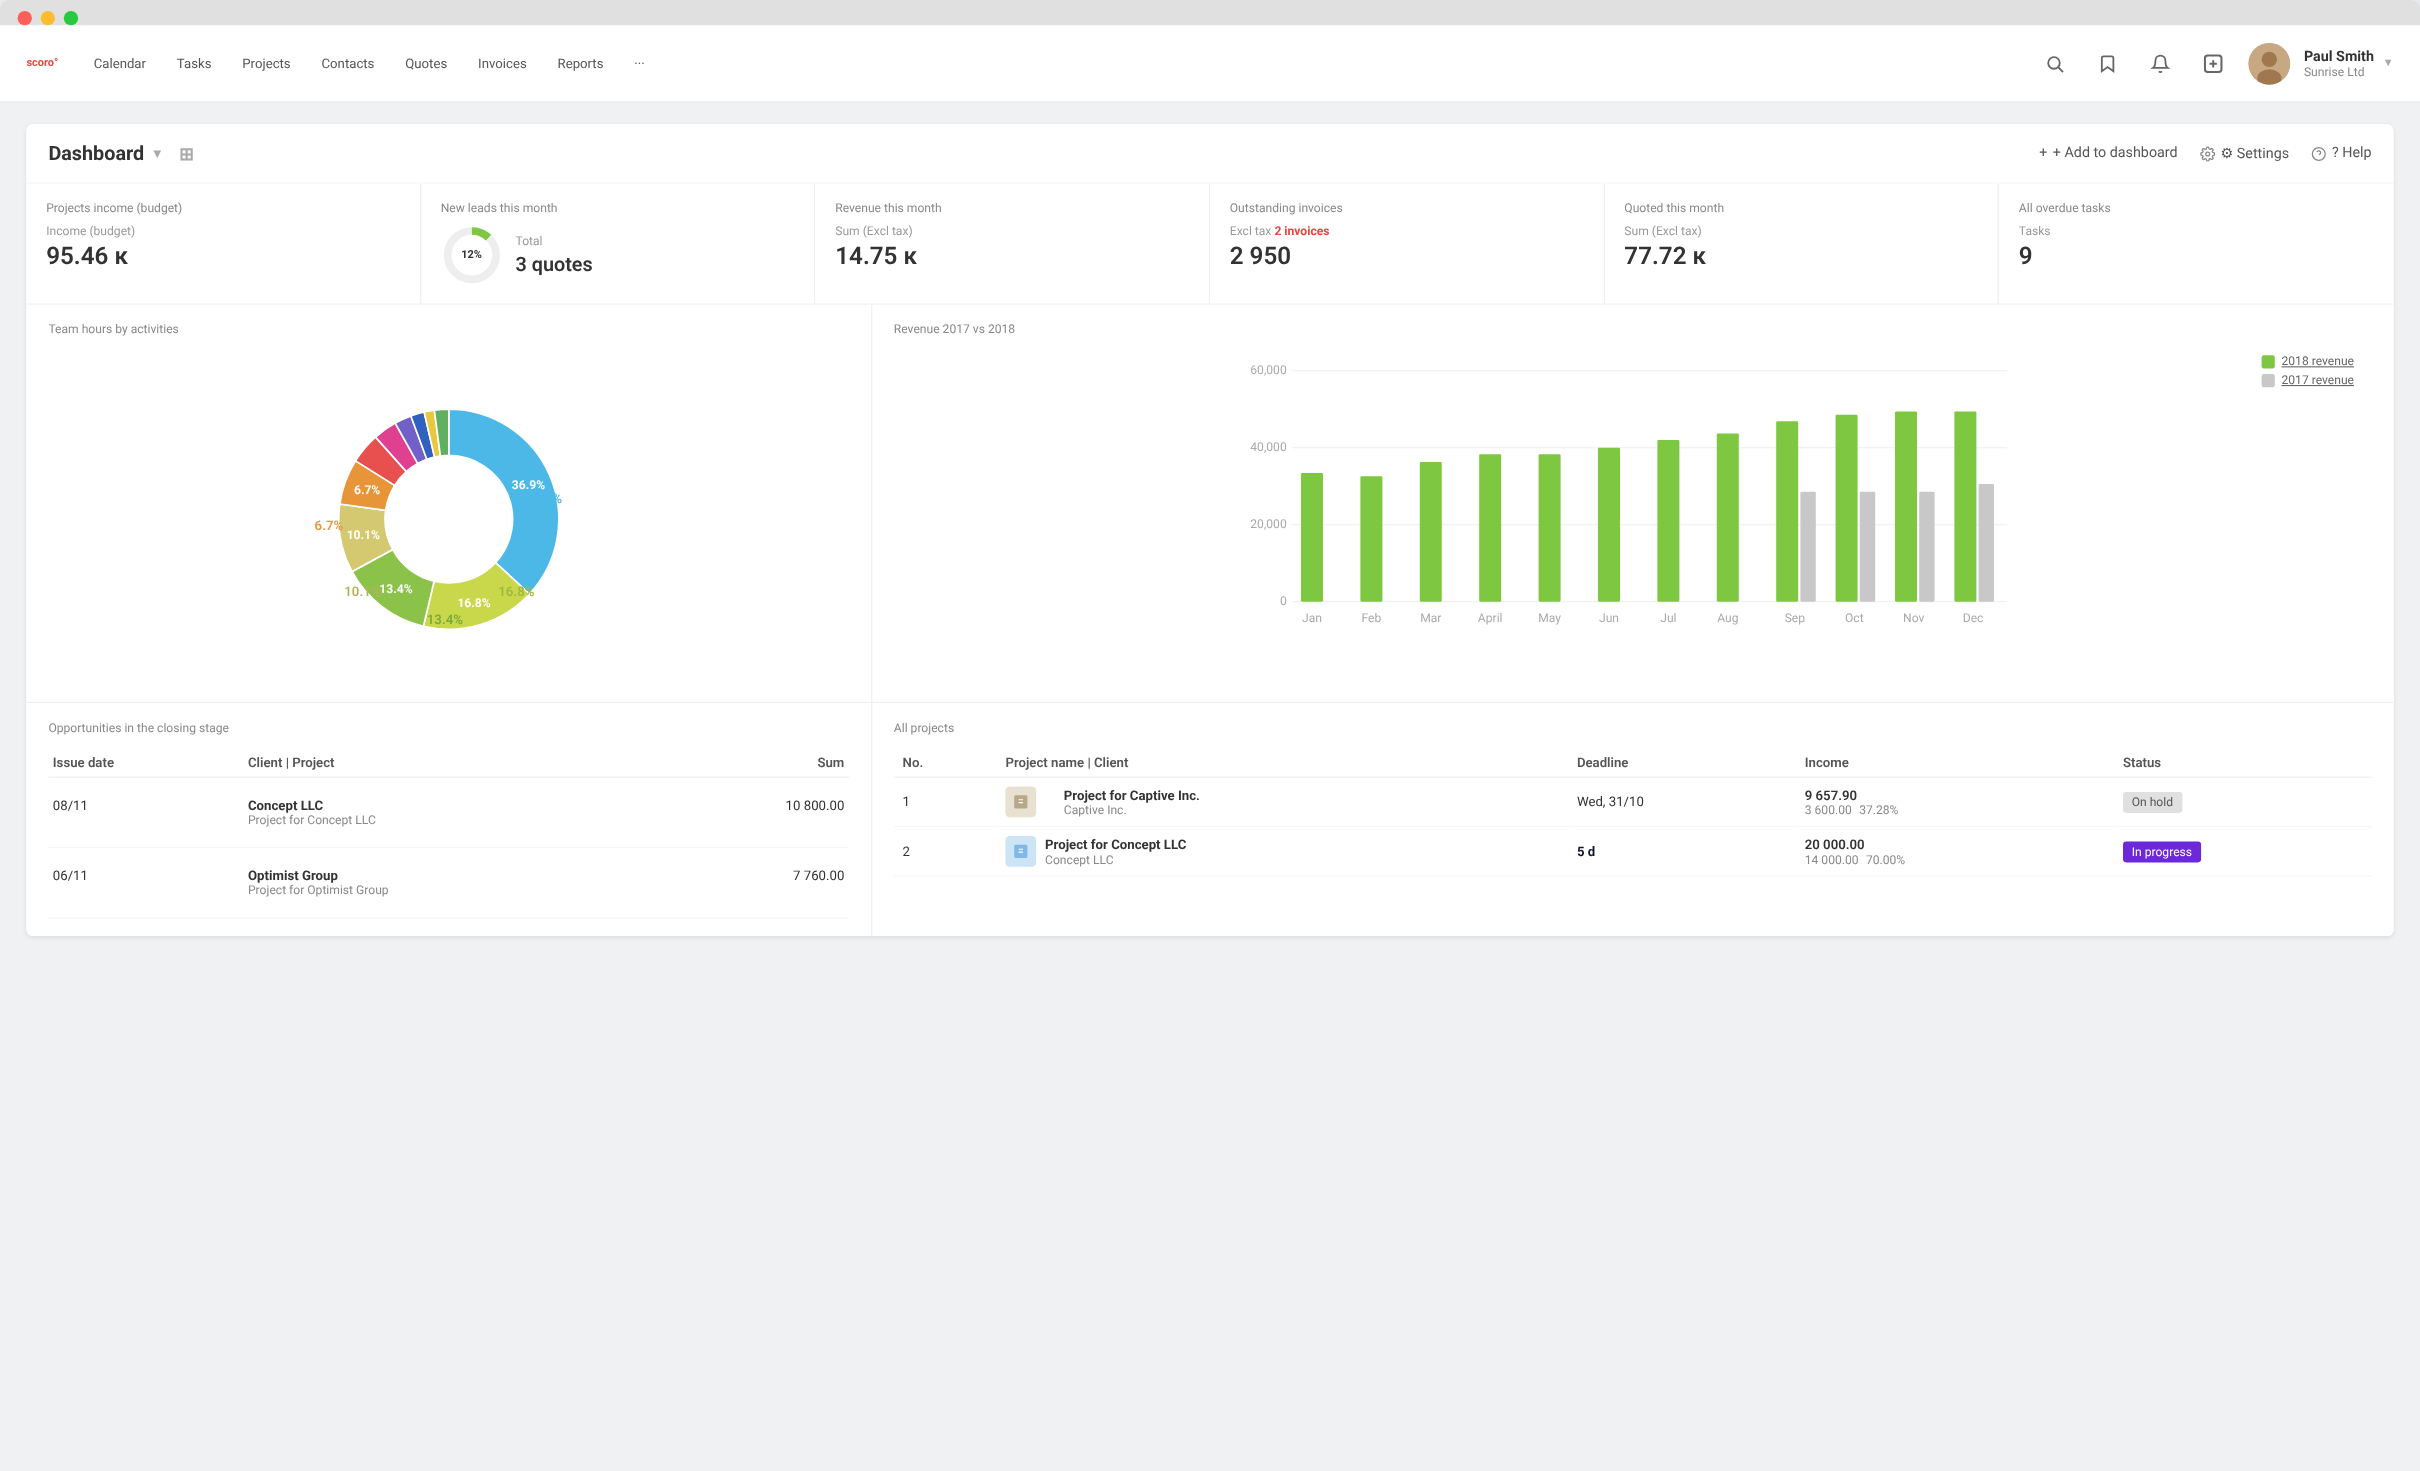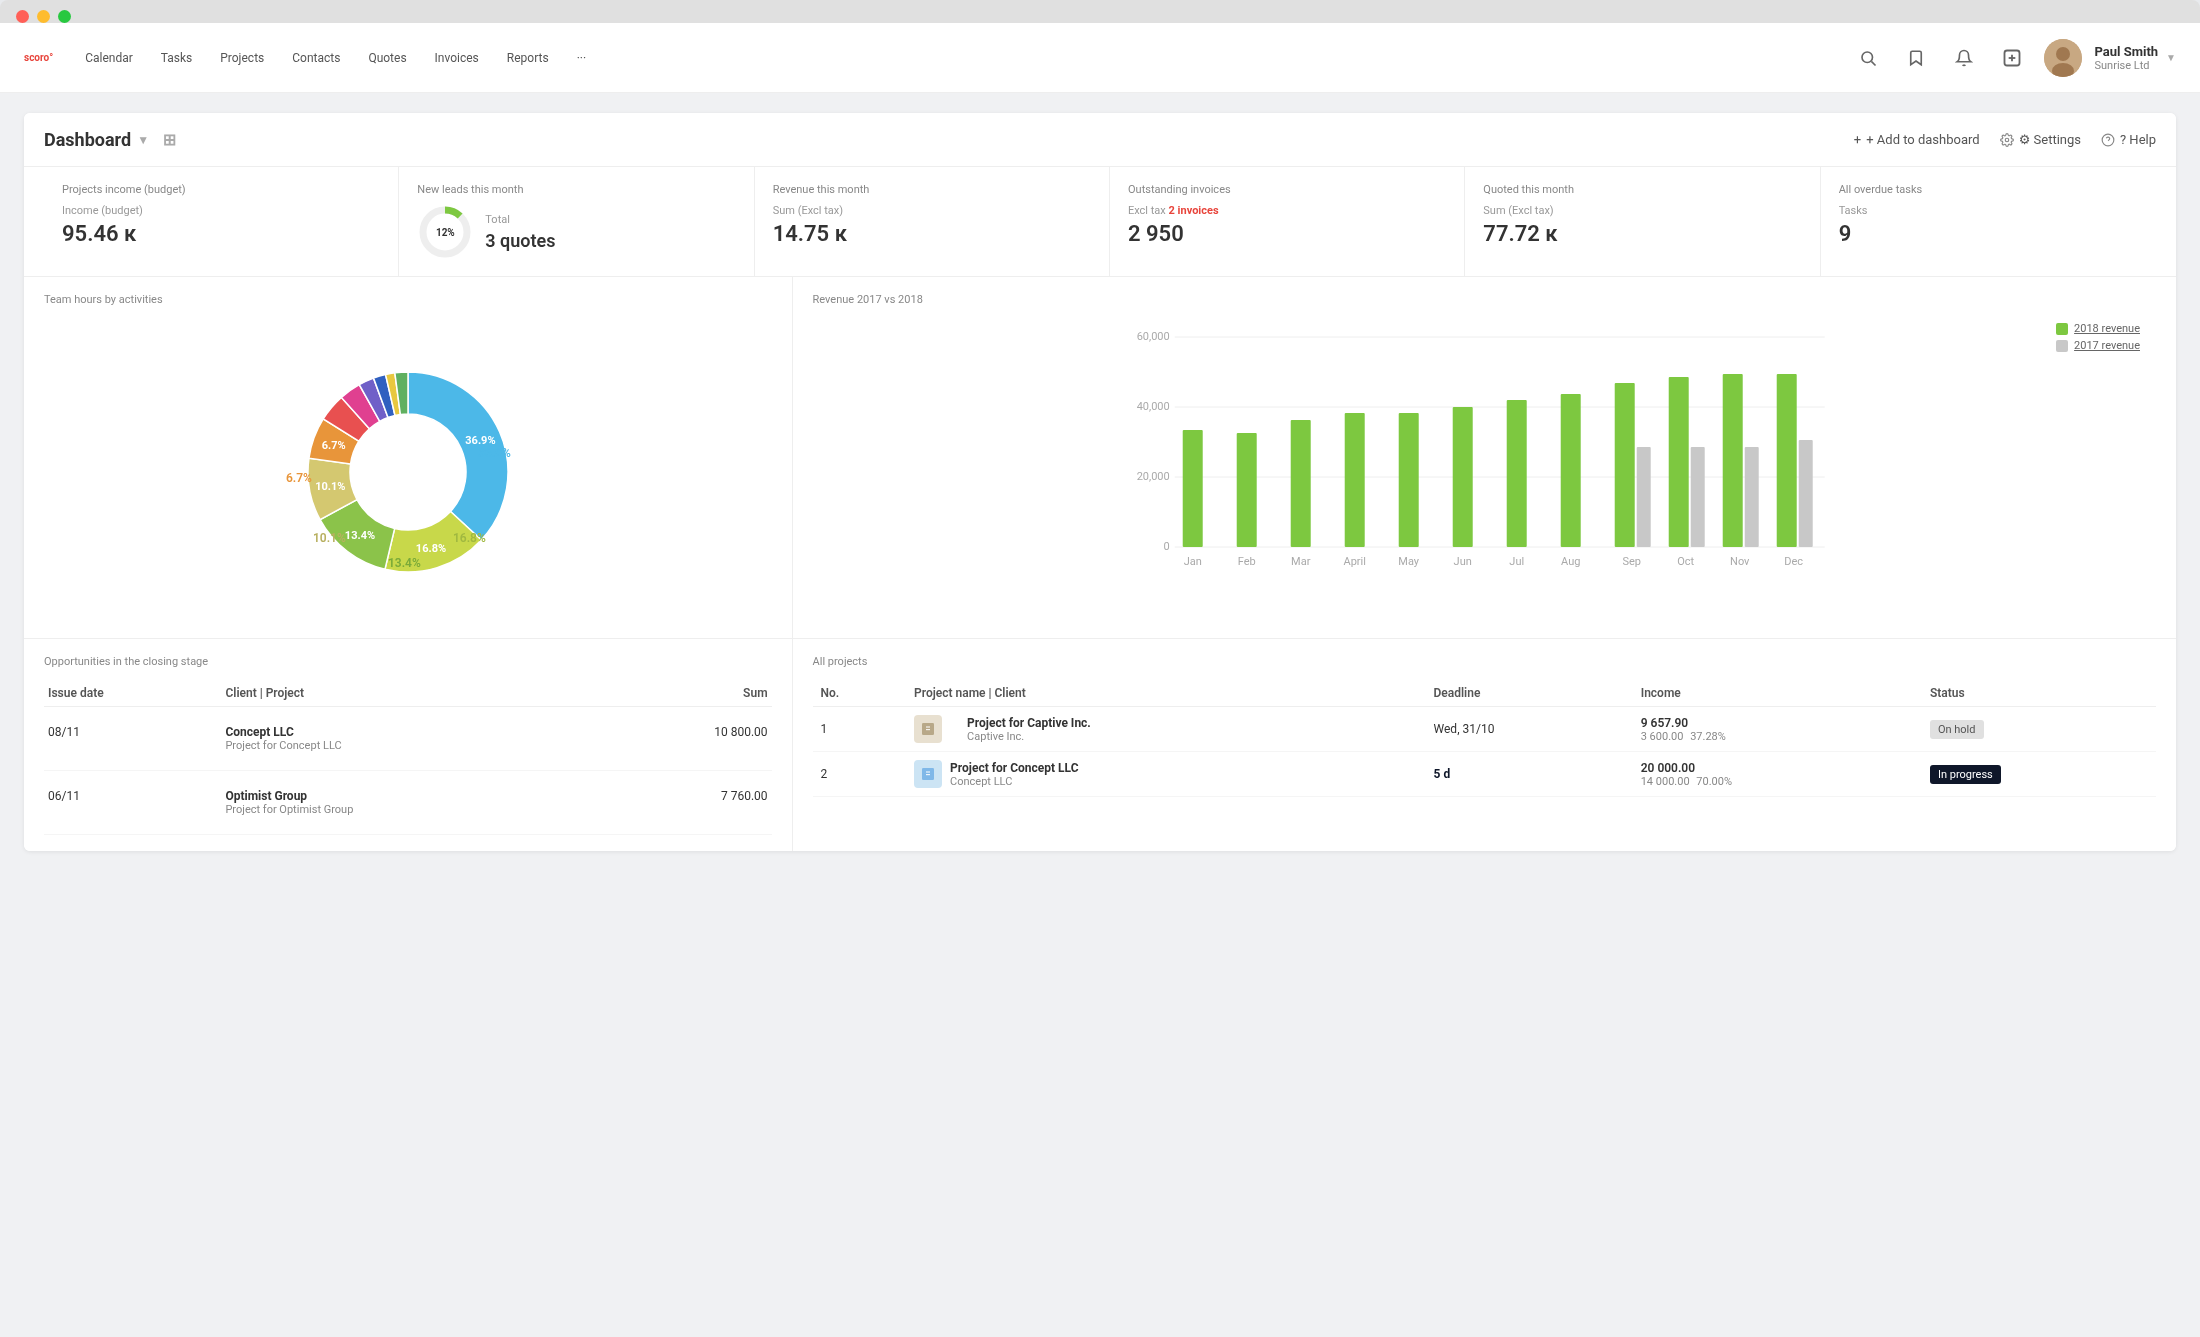--- a/index.html
+++ b/index.html
@@ -117,21 +117,20 @@
       color: #555; font-size: 13px; cursor: pointer;
     }
 
     
     .kpi-row {
       display: grid;
       grid-template-columns: repeat(6, 1fr);
       gap: 0;
       background: #fff;
       border-bottom: 1px solid #eee;
-      padding-left: 20px;
     }
     .kpi-card {
       padding: 16px 18px;
       border-right: 1px solid #eee;
     }
     .kpi-card:last-child { border-right: none; }
     .kpi-label { font-size: 11px; color: #888; margin-bottom: 8px; }
     .kpi-sublabel { font-size: 11px; color: #999; margin-bottom: 4px; }
     .kpi-value { font-size: 22px; font-weight: 600; color: #333; }
 
@@ -217,21 +216,21 @@
     .proj-name { font-weight: 700; font-size: 12px; }
     .proj-client { color: #888; font-size: 11px; }
     .status-badge {
       display: inline-block;
       padding: 3px 8px;
       border-radius: 3px;
       font-size: 11px;
       font-weight: 400;
     }
     .badge-hold { background: #e0e0e0; color: #555; }
-    .badge-progress { background: #0f172a; color: #fff; }
+    .badge-progress { background: #6d28d9; color: #fff; }
     .income-primary { font-size: 12px; font-weight: 600; }
     .income-secondary { font-size: 11px; color: #888; }
     .deadline-red { color: #0f172a; font-weight: 700; }
   </style>
 </head>
 <body>
 
 <div class="window-chrome">
   <span class="traffic-light tl-red"></span>
   <span class="traffic-light tl-yellow"></span>

